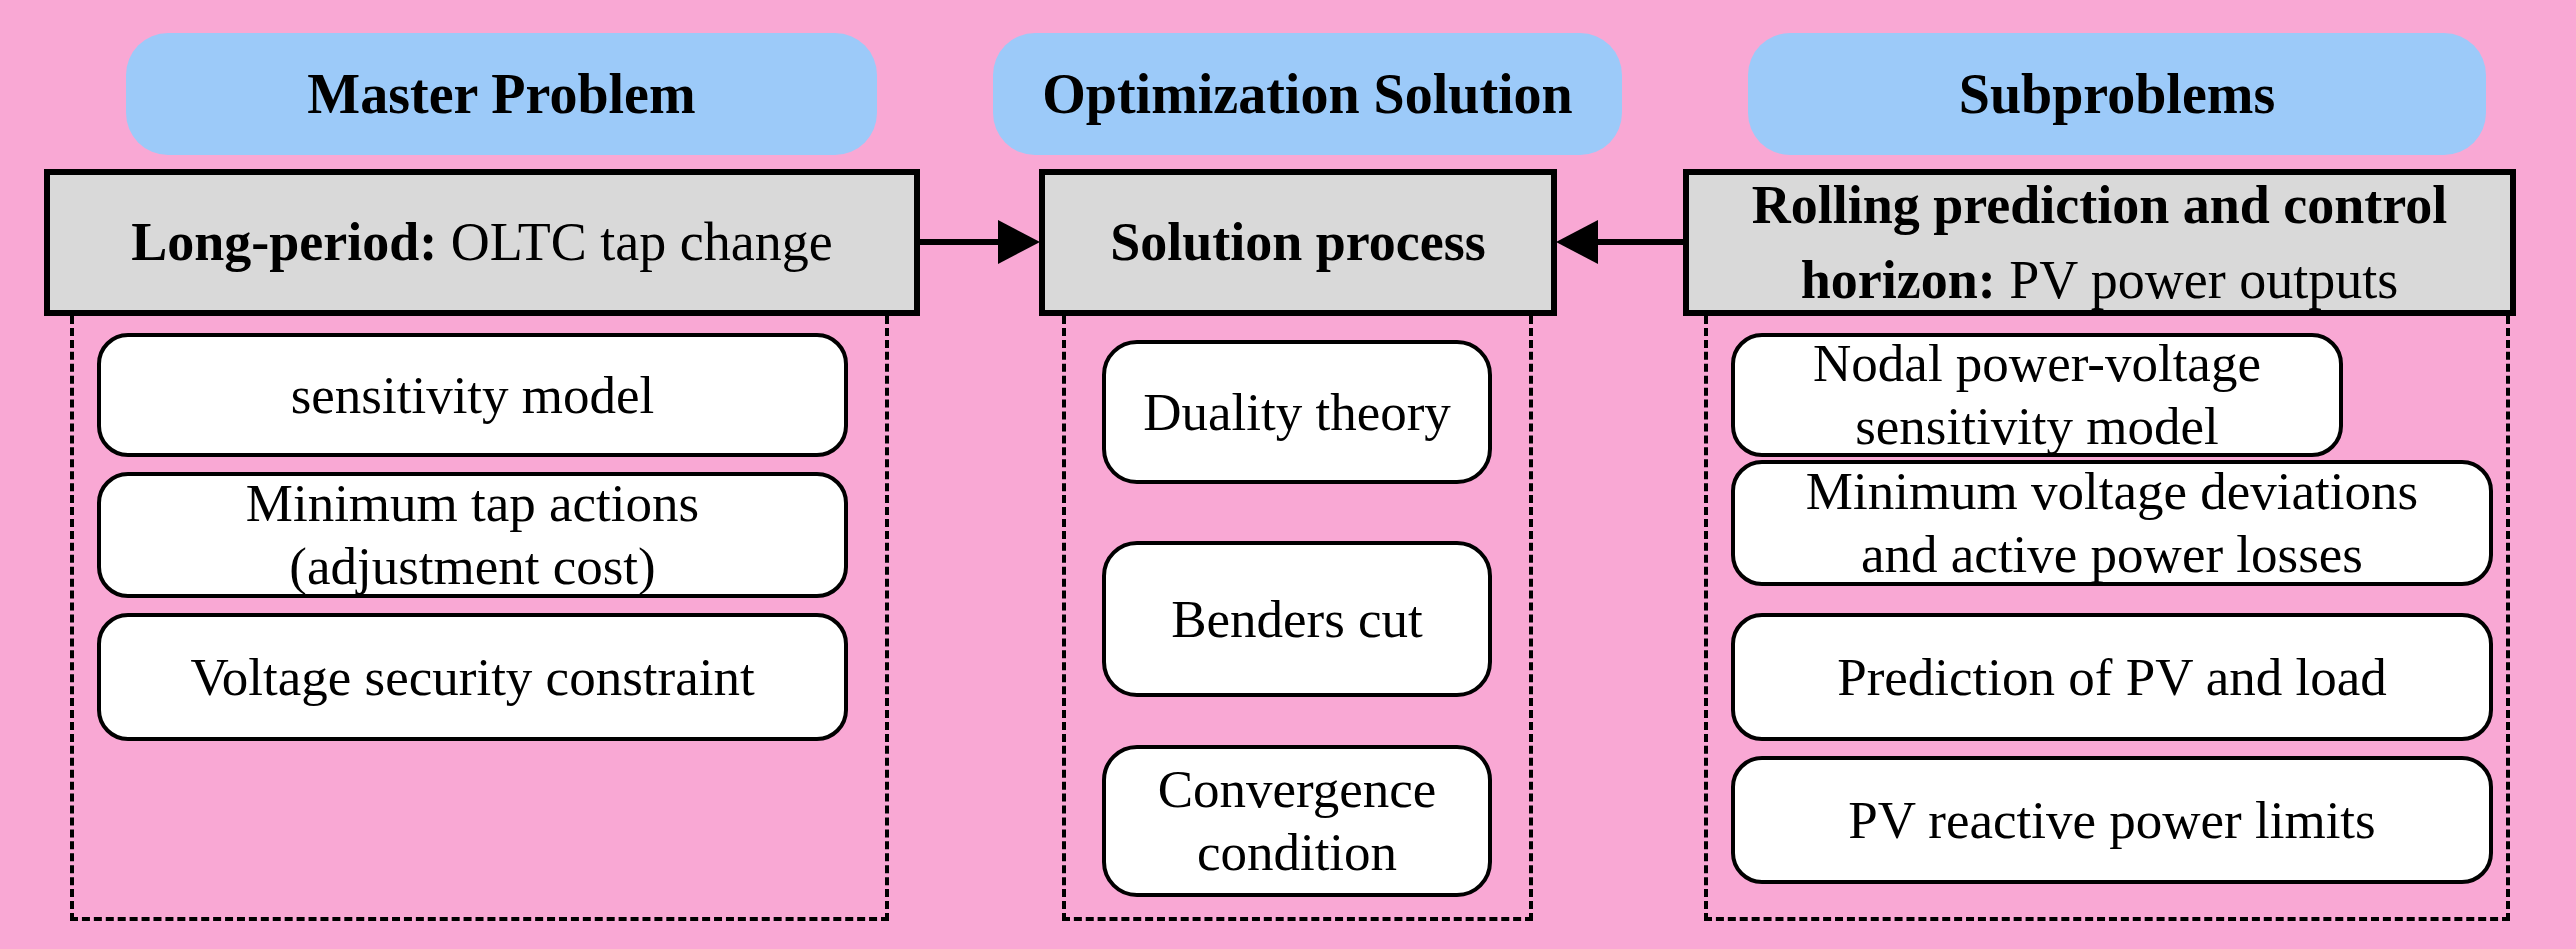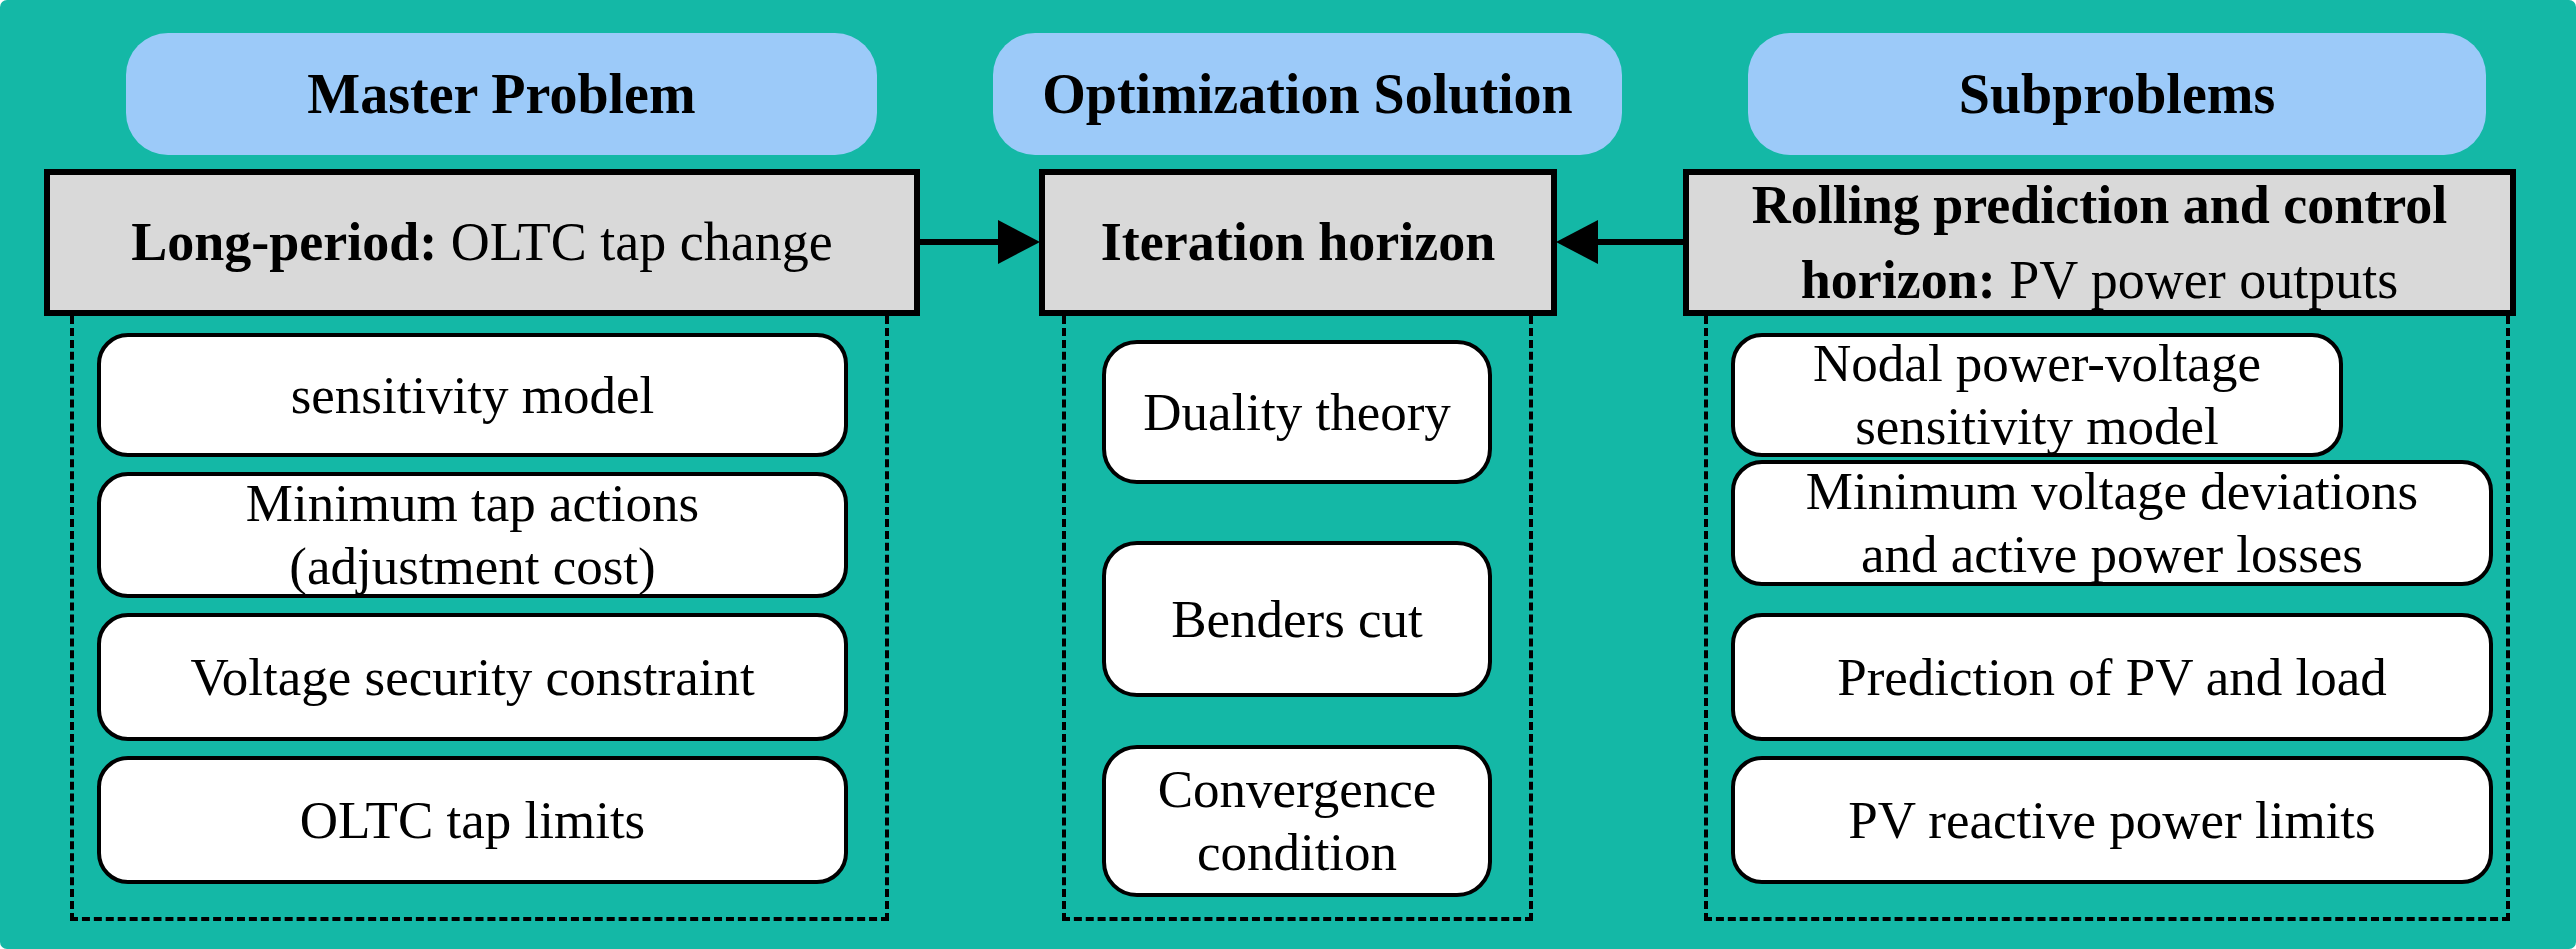--- a/index.html
+++ b/index.html
@@ -1,24 +1,23 @@
 <!DOCTYPE html>
 <html style="--header-fill: #9ccaf9; --gray-fill: #d9d9d9;font-size:11px"><head>
 <meta charset="utf-8">
 <style>
   html, body { margin: 0; padding: 0; background: #ffffff; }
   #canvas {
     position: relative;
     width: 2576px;
     height: 949px;
-    background: #14b8a6;
+    background: #f9a8d4;
     font-family: "Liberation Serif", "DejaVu Serif", serif;
     color: #000000;
     overflow: hidden;
-    border-radius: 7px;
   }
   
   .hdr {
     position: absolute;
     background: var(--header-fill, #9ccaf9);
     border-radius: 42px;
     display: flex;
     align-items: center;
     justify-content: center;
     font-weight: bold;
@@ -112,44 +111,40 @@
     <span>Optimization Solution</span>
   </div>
   <div class="hdr" id="hdr-subprob">
     <span>Subproblems</span>
   </div>
 
   <div class="gbox" id="gbox-master">
     <span class="gline"><span class="b">Long-period:</span><span> OLTC tap change</span></span>
   </div>
   <div class="gbox" id="gbox-solution">
-    <span class="gline b">Iteration horizon</span>
+    <span class="gline b">Solution process</span>
   </div>
   <div class="gbox" id="gbox-subprob">
     <span class="gline b">Rolling prediction and control</span>
     <span class="gline"><span class="b">horizon:</span><span> PV power outputs</span></span>
   </div>
 
   <div class="dashc" id="dash-master"></div>
   <div class="dashc" id="dash-solution"></div>
   <div class="dashc" id="dash-subprob"></div>
 
   <div class="ibox" id="l1">
     <span class="ln">sensitivity model</span>
   </div>
   <div class="ibox" id="l2">
     <span class="ln">Minimum tap actions</span>
     <span class="ln">(adjustment cost)</span>
   </div>
   <div class="ibox" id="l3">
     <span class="ln">Voltage security constraint</span>
-    <span class="ln"></span>
-  </div>
-  <div class="ibox" id="l4">
-    <span class="ln">OLTC tap limits</span>
     <span class="ln"></span>
   </div>
 
   <div class="ibox" id="m1">
     <span class="ln">Duality theory</span>
     <span class="ln"></span>
   </div>
   <div class="ibox" id="m2">
     <span class="ln">Benders cut</span>
     <span class="ln"></span>

